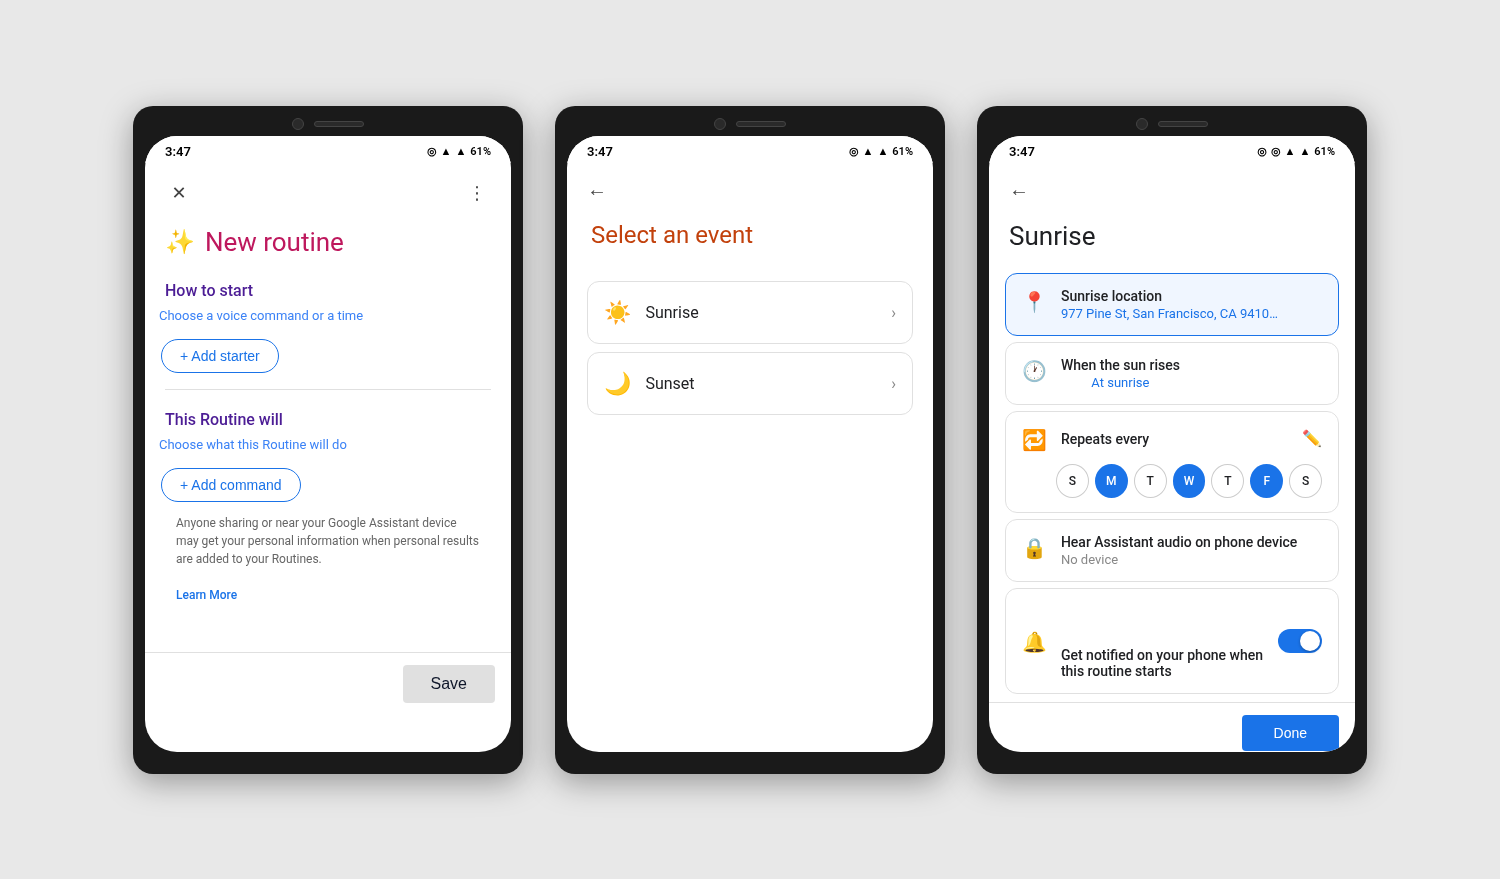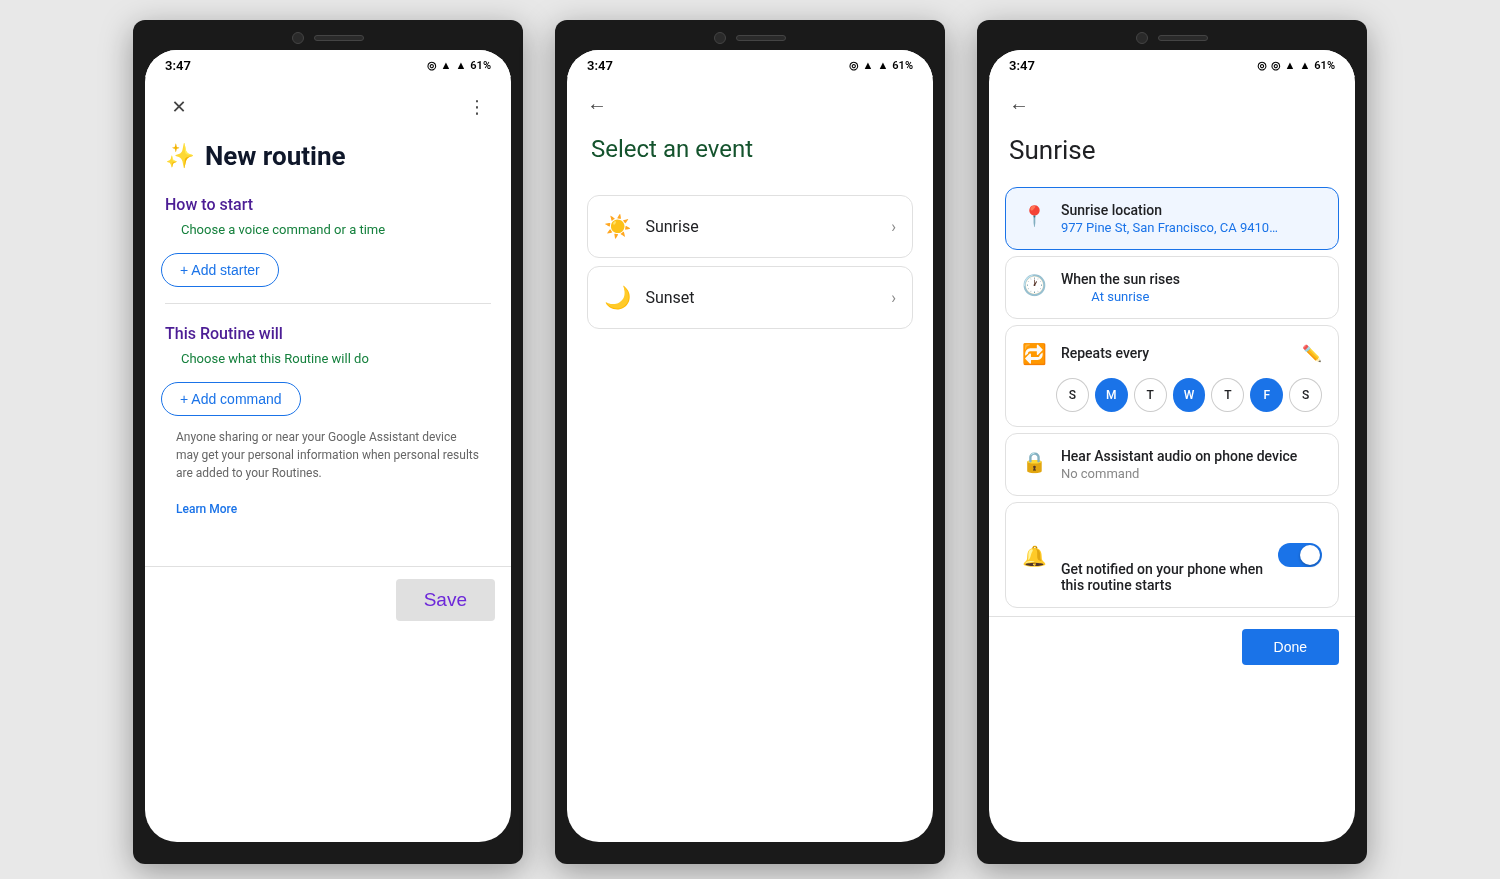--- a/index.html
+++ b/index.html
@@ -9,23 +9,23 @@
       justify-content: center;
       align-items: center;
       min-height: 100vh;
       font-family: 'Roboto', Arial, sans-serif;
       gap: 32px;
       padding: 20px;
     }
 
     .phone-frame {
       width: 390px;
-      height: 844px;
+      height: 668px;
       background: #1a1a1a;
-      border-radius: 12px;
+      border-radius: 20px;
       padding: 12px;
       box-shadow: 0 8px 32px rgba(0,0,0,0.35);
       position: relative;
       flex-shrink: 0;
     }
 
     .phone-notch-bar {
       display: flex;
       justify-content: center;
       align-items: center;
@@ -111,36 +111,35 @@
 
     .page-title {
       display: flex;
       align-items: center;
       gap: 10px;
       padding: 8px 20px 16px;
     }
 
     .page-title-text {
       font-size: 26px;
-      font-weight: 700;
-      color: #0f172a;
+      font-weight: 400;
+      color: #be185d;
     }
 
     .section-label {
       font-size: 16px;
       font-weight: 500;
       color: #4c1d95;
       padding: 8px 20px 4px;
     }
 
     .section-sub {
       font-size: 13px;
-      color: #15803d;
-      padding: 4px 4px 12px;
-      margin-left: 32px;
+      color: #3b82f6;
+      padding: 4px 14px 12px;
     }
 
     .add-btn {
       margin: 4px 16px;
       padding: 8px 18px;
       border: 1.5px solid #1a73e8;
       border-radius: 20px;
       background: none;
       color: #1a73e8;
       font-size: 14px;
@@ -175,38 +174,38 @@
       justify-content: flex-end;
       border-top: 1px solid #e0e0e0;
       margin-top: auto;
     }
 
     .save-btn {
       padding: 10px 28px;
       background: #e0e0e0;
       border: none;
       border-radius: 4px;
-      font-size: 19px;
+      font-size: 16px;
       font-weight: 500;
-      color: #6d28d9;
+      color: #0f172a;
       cursor: not-allowed;
     }
 
     
     .back-btn {
       padding: 14px 20px 8px;
       display: flex;
       align-items: center;
       cursor: pointer;
     }
 
     .select-event-title {
       font-size: 24px;
       font-weight: 400;
-      color: #14532d;
+      color: #c2410c;
       padding: 12px 24px 24px;
     }
 
     .event-card {
       margin: 8px 20px;
       border: 1px solid #e0e0e0;
       border-radius: 12px;
       padding: 18px 16px;
       display: flex;
       align-items: center;
@@ -539,21 +538,21 @@
             <div class="day-circle inactive">T</div>
             <div class="day-circle active">F</div>
             <div class="day-circle inactive">S</div>
           </div>
       </div>
 
       <div class="setting-card">
         <span class="setting-icon">🔒</span>
         <div>
           <div class="setting-main">Hear Assistant audio on phone device</div>
-          <div class="setting-sub-gray">No command</div>
+          <div class="setting-sub-gray">No device</div>
         </div>
       </div>
 
       <div class="notify-card">
         <span class="setting-icon">🔔</span>
         <div class="notify-text">
           <div class="setting-main">Get notified on your phone when this routine starts</div>
         </div>
         <div class="toggle">
           <div class="toggle-knob"></div>

